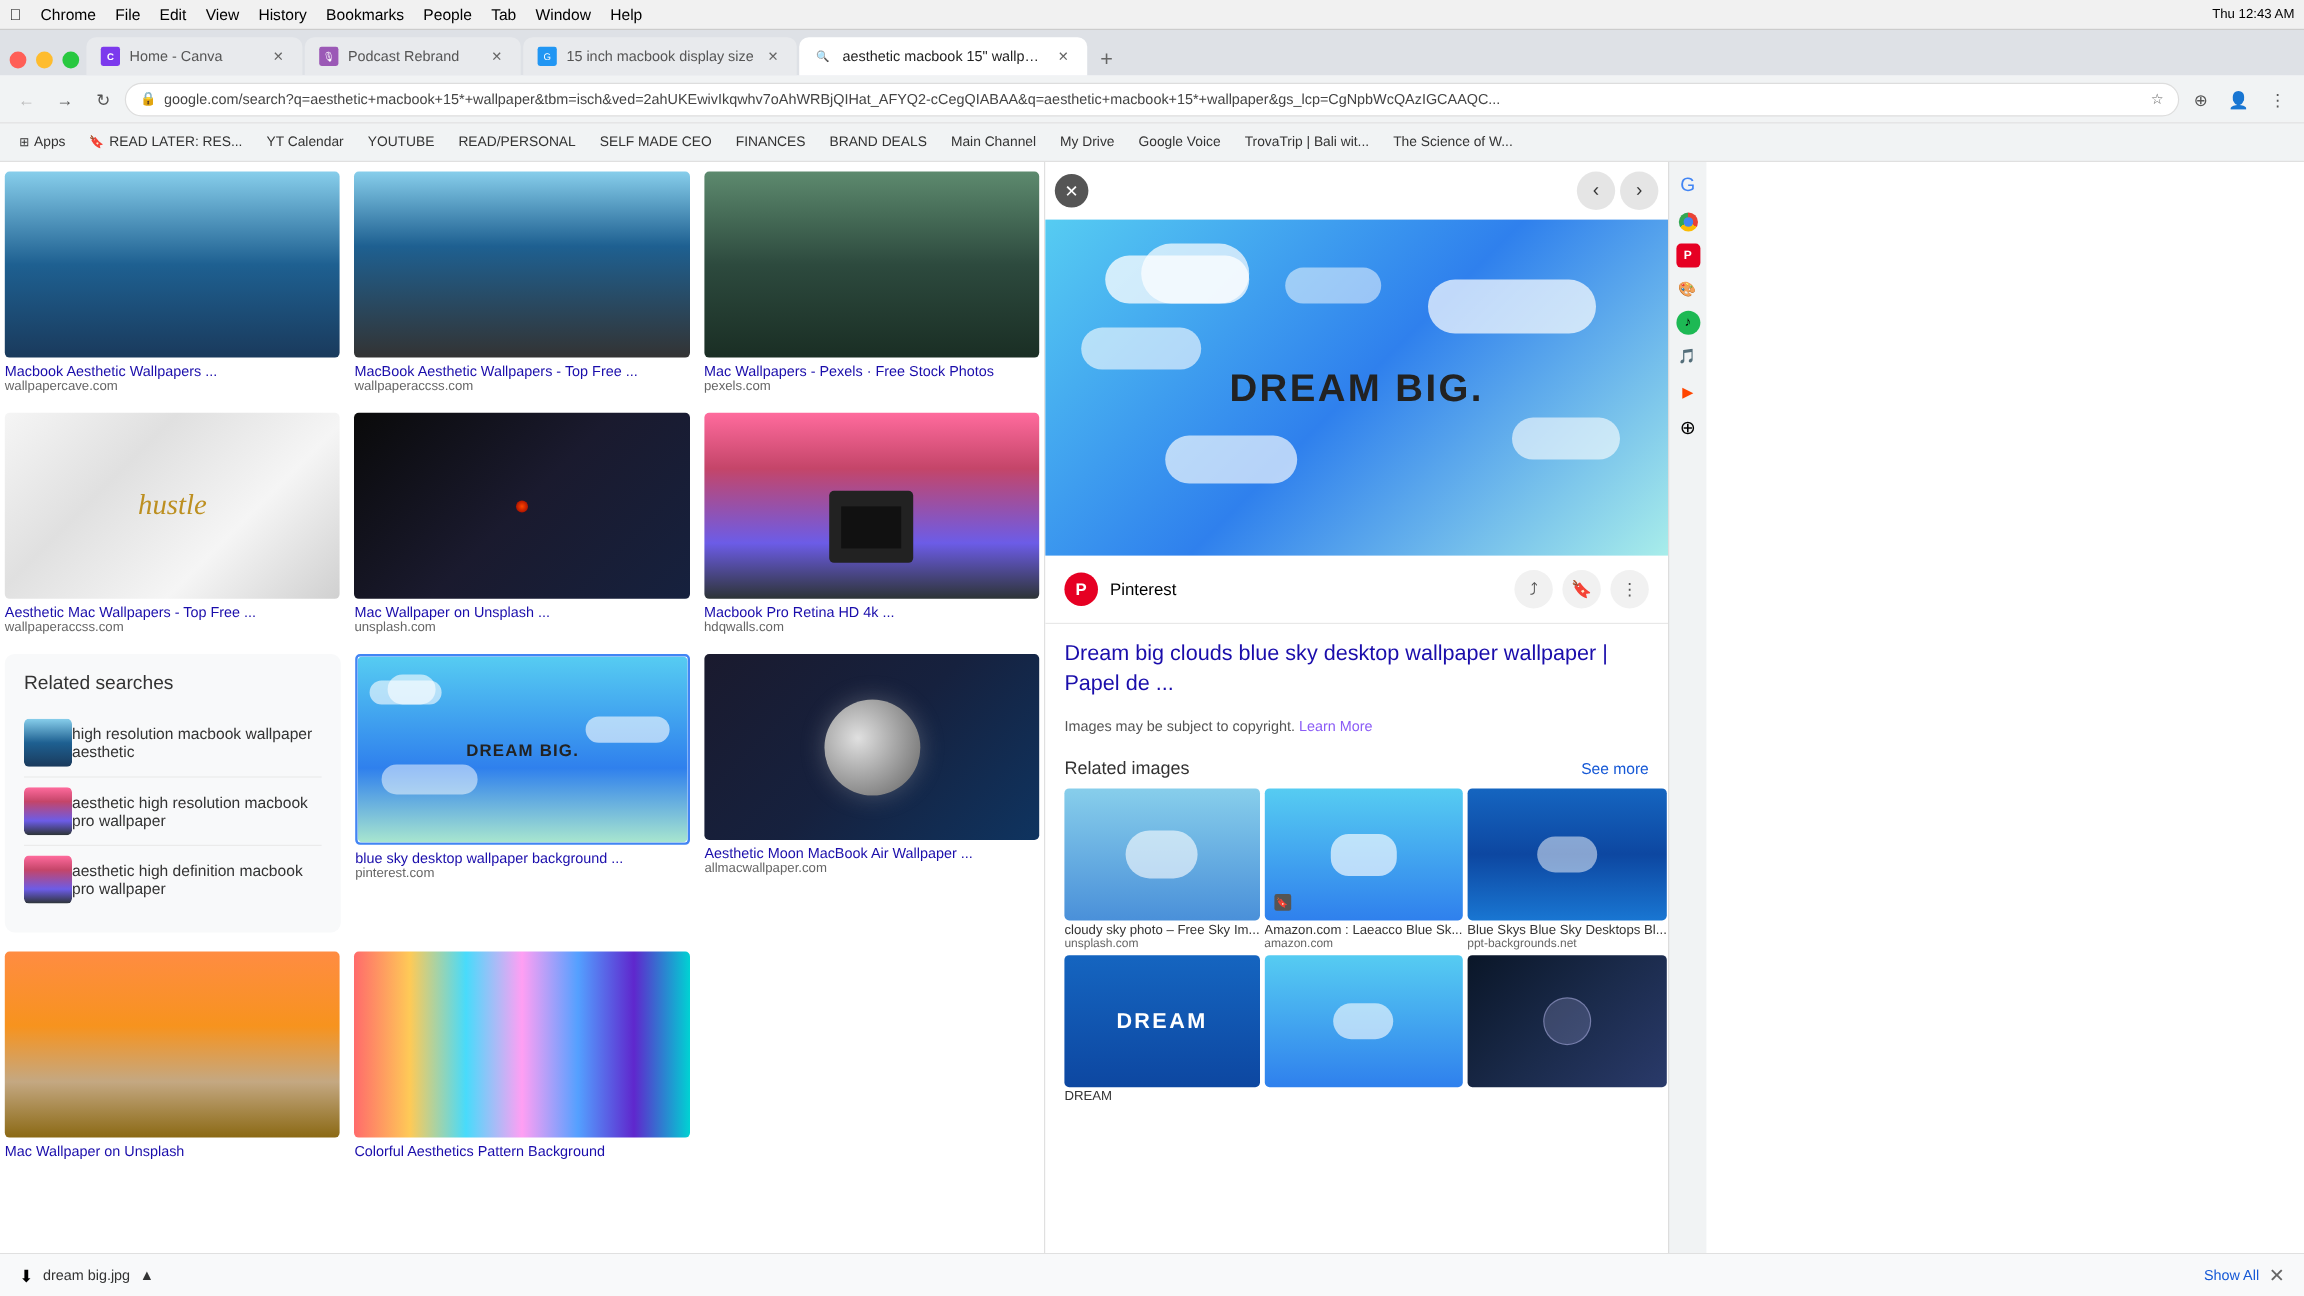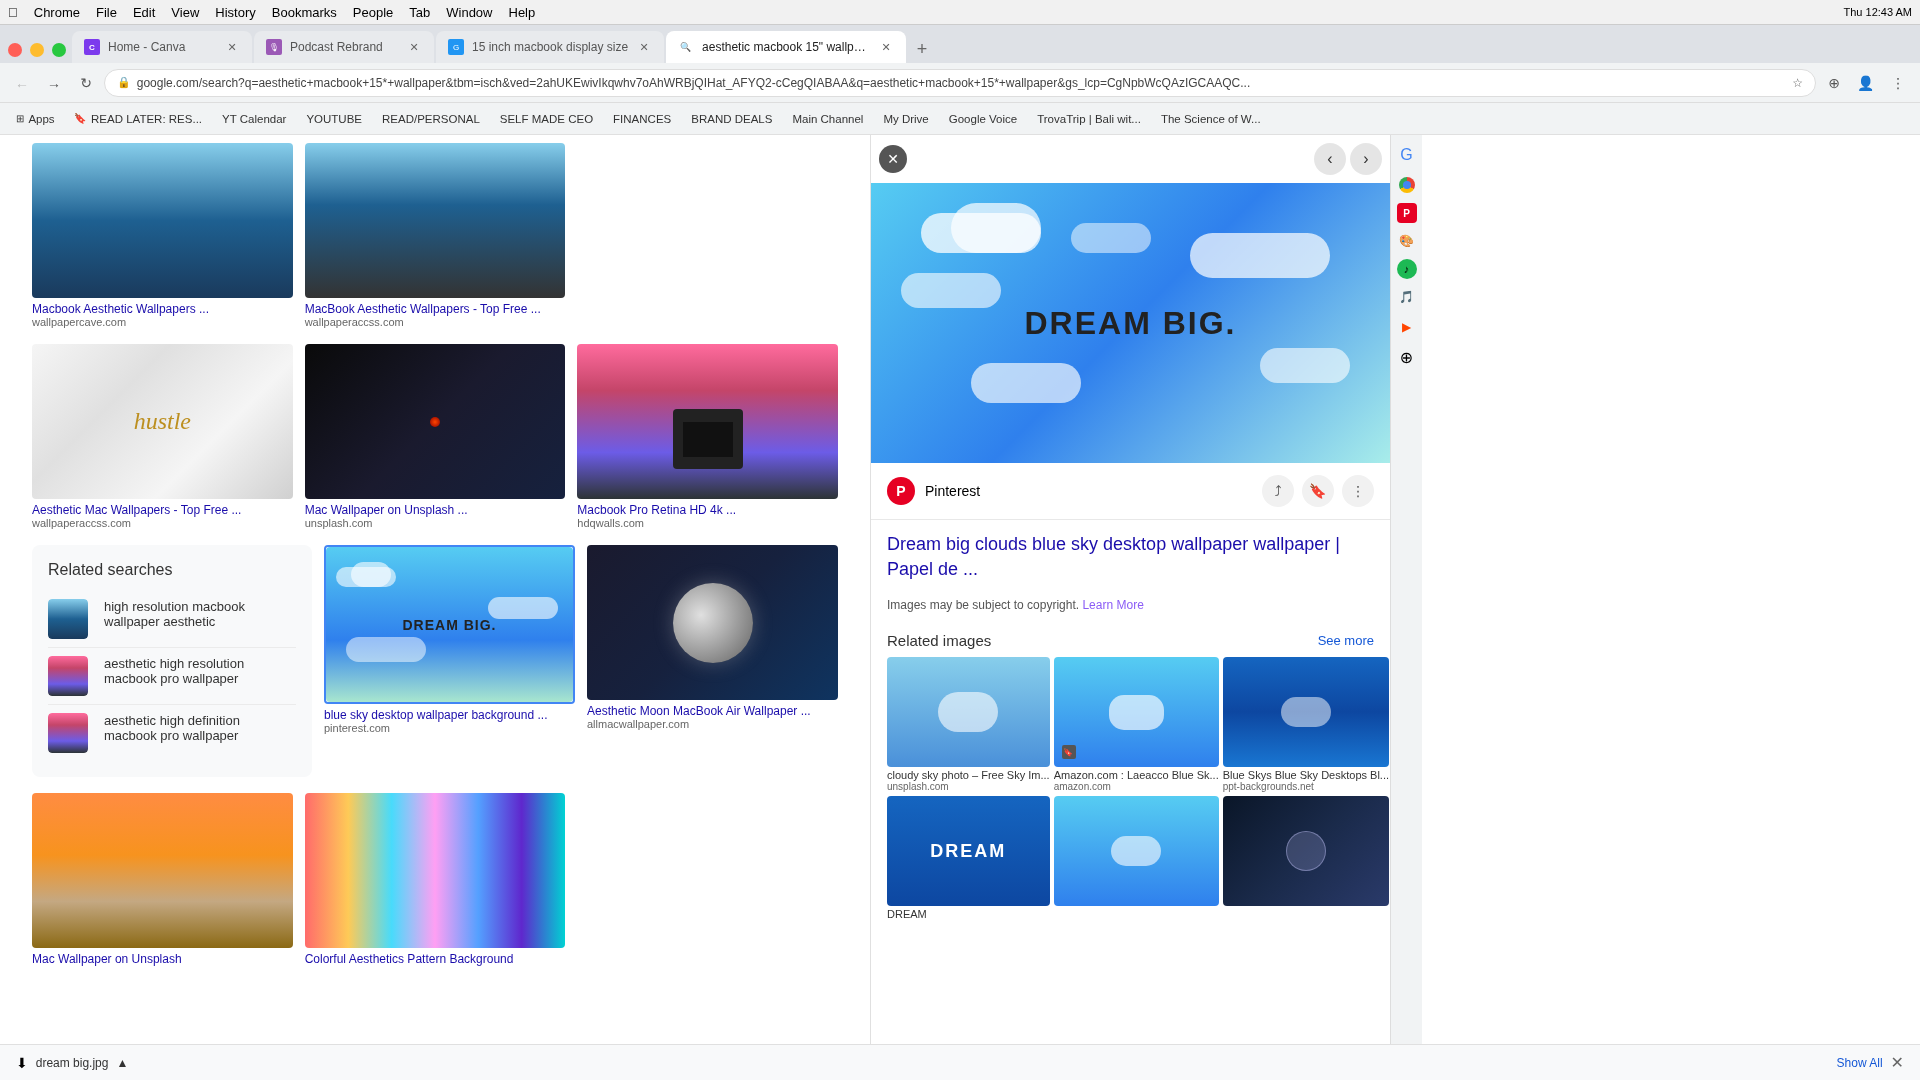--- a/index.html
+++ b/index.html
@@ -120,21 +120,21 @@
       display: flex;
       flex: 1;
       overflow: hidden;
       background: #fff;
     }
 
     
     .search-results {
       flex: 1;
       overflow-y: auto;
-      padding: 8px 32px;
+      padding: 8px 4px;
       max-width: 870px;
     }
     .search-results::-webkit-scrollbar { width: 8px; }
     .search-results::-webkit-scrollbar-track { background: #f1f1f1; }
     .search-results::-webkit-scrollbar-thumb { background: #ccc; border-radius: 4px; }
 
     
     .image-grid {
       display: grid;
       grid-template-columns: repeat(3, 1fr);
@@ -162,21 +162,22 @@
     
     .related-searches {
       background: #f8f9fa;
       border-radius: 8px;
       padding: 16px;
       margin-bottom: 16px;
     }
     .related-title { font-size: 16px; font-weight: 400; color: #333; margin-bottom: 12px; }
     .related-item {
       display: flex;
-      gap: 16px;
+      align-items: center;
+      gap: 0;
       padding: 8px 0;
       cursor: pointer;
       border-bottom: 1px solid #ebebeb;
     }
     .related-item:last-child { border-bottom: none; }
     .related-thumb {
       width: 40px;
       height: 40px;
       border-radius: 4px;
       overflow: hidden;
@@ -485,20 +486,25 @@
         <div class="image-item">
           <div class="img-placeholder img-ocean"></div>
           <div class="image-title">Macbook Aesthetic Wallpapers ...</div>
           <div class="image-source">wallpapercave.com</div>
         </div>
         <div class="image-item">
           <div class="img-placeholder img-ocean" style="background: linear-gradient(180deg, #87ceeb 0%, #1e6091 40%, #333 100%);"></div>
           <div class="image-title">MacBook Aesthetic Wallpapers - Top Free ...</div>
           <div class="image-source">wallpaperaccss.com</div>
         </div>
+        <div class="image-item">
+          <div class="img-placeholder" style="background: linear-gradient(180deg, #5d8a6e 0%, #2d4a3e 50%, #1a2e24 100%);"></div>
+          <div class="image-title">Mac Wallpapers - Pexels · Free Stock Photos</div>
+          <div class="image-source">pexels.com</div>
+        </div>
       </div>
 
       <div class="image-grid">
         <div class="image-item">
           <div class="img-placeholder img-marble" style="display:flex;align-items:center;justify-content:center;">
             <span style="font-size:24px;font-style:italic;font-family:Georgia,serif;color:#b8860b;opacity:0.9;">hustle</span>
           </div>
           <div class="image-title">Aesthetic Mac Wallpapers - Top Free ...</div>
           <div class="image-source">wallpaperaccss.com</div>
         </div>

